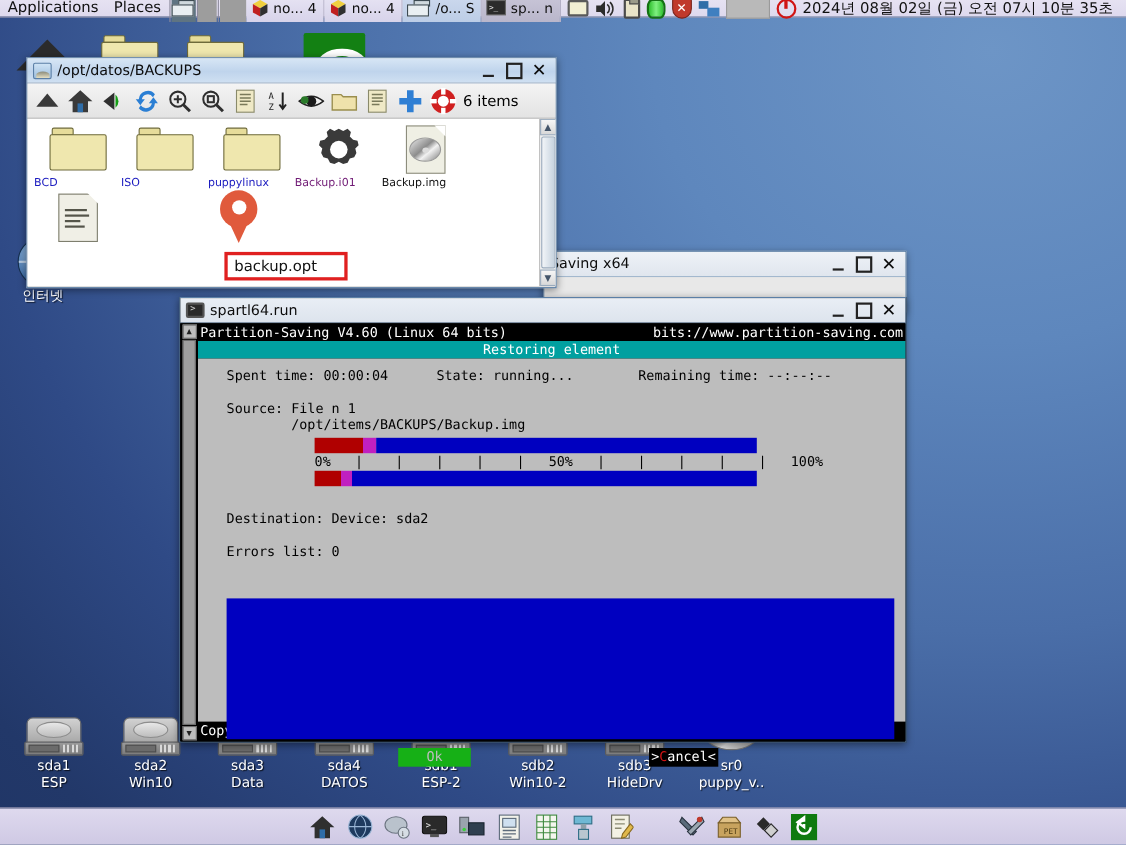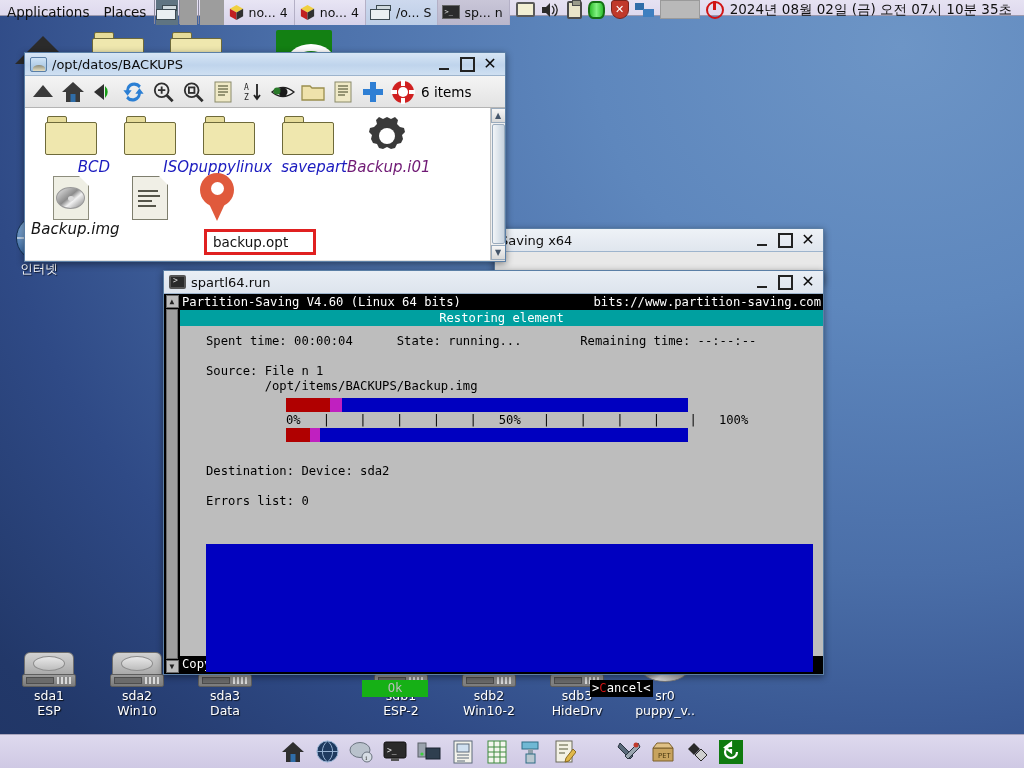--- a/index.html
+++ b/index.html
@@ -14,21 +14,21 @@
     background:
       radial-gradient(ellipse 1400px 1200px at 88% 6%, #6d95c6 0%, #5e87bd 22%, #4a6ea8 44%, #2f4a86 66%, #223869 82%, #1d3161 100%);
     overflow: hidden;
   }
 
   
   #top-panel {
     position: absolute; left: 0; top: 0; width: 1024px; height: 16px;
     background: linear-gradient(#e6e2f2, #ded9ee);
     border-bottom: 1px solid #9c9ab0;
-    display: flex; align-items: flex-start;
+    display: flex; align-items: center;
     font-size: 13px; color: #101010;
     z-index: 60;
   }
   .menu-item { padding: 0 7px; line-height: 25px; font-size: 13.5px; white-space: nowrap; }
   .panel-sep { width: 1px; height: 24px; background: #8c8a9c; margin: 0 1px; }
   .launcher-box {
     width: 36px; height: 25px; background: #5f7482;
     display: flex; align-items: center; justify-content: center;
   }
   .mini-folder {
@@ -164,21 +164,21 @@
 
   .fm-body {
     position: relative; height: calc(100% - 56px);
     background: #ffffff; overflow: hidden;
     display: flex;
   }
   .fm-grid {
     flex: 1; display: flex; flex-wrap: wrap;
     align-content: flex-start; padding: 4px 0 0 6px;
   }
-  .fitem { width: 79px; text-align: right; font-size: 15px; font-style: italic; }
+  .fitem { width: 79px; text-align: left; font-size: 10px; }
   .fitem .fglyph { height: 48px; display:flex;align-items:center;justify-content:center; }
   .fitem .flabel { line-height: 14px; white-space: nowrap; }
   .flabel.blue { color: #1b1bbf; }
   .flabel.green { color: #701a75; }
   .flabel.black { color: #141414; }
 
   .folder { width:52px;height:40px;position:relative; }
   .folder .tab { position:absolute;left:2px;top:0;width:20px;height:7px;background:#e6dc9a;border:1.6px solid #6e6a3a;border-radius:2px 2px 0 0;}
   .folder .sheet{ position:absolute;left:0;top:6px;width:52px;height:33px;background:#efe7ae;border:1.6px solid #6e6a3a;border-radius:2px;}
   .isofile { width:36px;height:44px;position:relative; }
@@ -360,20 +360,33 @@
           <div class="top"></div>
           <div class="platter"></div>
           <div class="base"></div>
           <div class="slot"></div>
           <div class="led"></div>
         </div>
       </div>
     <div>sda3</div>
     <div>Data</div>
   </div>
+  <div class="dicon" style="left:276px; top:642px;">
+    <div class="glyph">
+        <div class="hdd">
+          <div class="top"></div>
+          <div class="platter"></div>
+          <div class="base"></div>
+          <div class="slot"></div>
+          <div class="led"></div>
+        </div>
+      </div>
+    <div>sda4</div>
+    <div>DATOS</div>
+  </div>
   <div class="dicon" style="left:364px; top:642px;">
     <div class="glyph">
         <div class="hdd">
           <div class="top"></div>
           <div class="platter"></div>
           <div class="base"></div>
           <div class="slot"></div>
           <div class="led"></div>
         </div>
       </div>
@@ -549,29 +562,20 @@
           <div class="flabel blue">ISO</div>
         </div>
         <div class="fitem">
           <div class="fglyph">
               <div class="folder">
                 <div class="tab"></div>
                 <div class="sheet"></div>
               </div>
             </div>
           <div class="flabel blue">puppylinux</div>
-        </div>
-        <div class="fitem">
-          <div class="fglyph">
-              <div class="folder">
-                <div class="tab"></div>
-                <div class="sheet"></div>
-              </div>
-            </div>
-          <div class="flabel blue">savepart</div>
         </div>
         <div class="fitem">
           <div class="fglyph">
             <svg width="44" height="44" viewBox="0 0 44 44">
                 <path d="M22 3l4 2 4-2 3 3-1 4 3 3 4 1 1 4-3 3 1 4-2 4-4 1-2 4-4 1-4-2-4 2-4-1-2-4-4-1-2-4 1-4-3-3 1-4 4-1 3-3-1-4 3-3 4 2z" fill="#3a3a3a"></path>
                 <circle cx="22" cy="22" r="8" fill="#ffffff"></circle>
               </svg>
           </div>
           <div class="flabel green">Backup.i01</div>
         </div>

